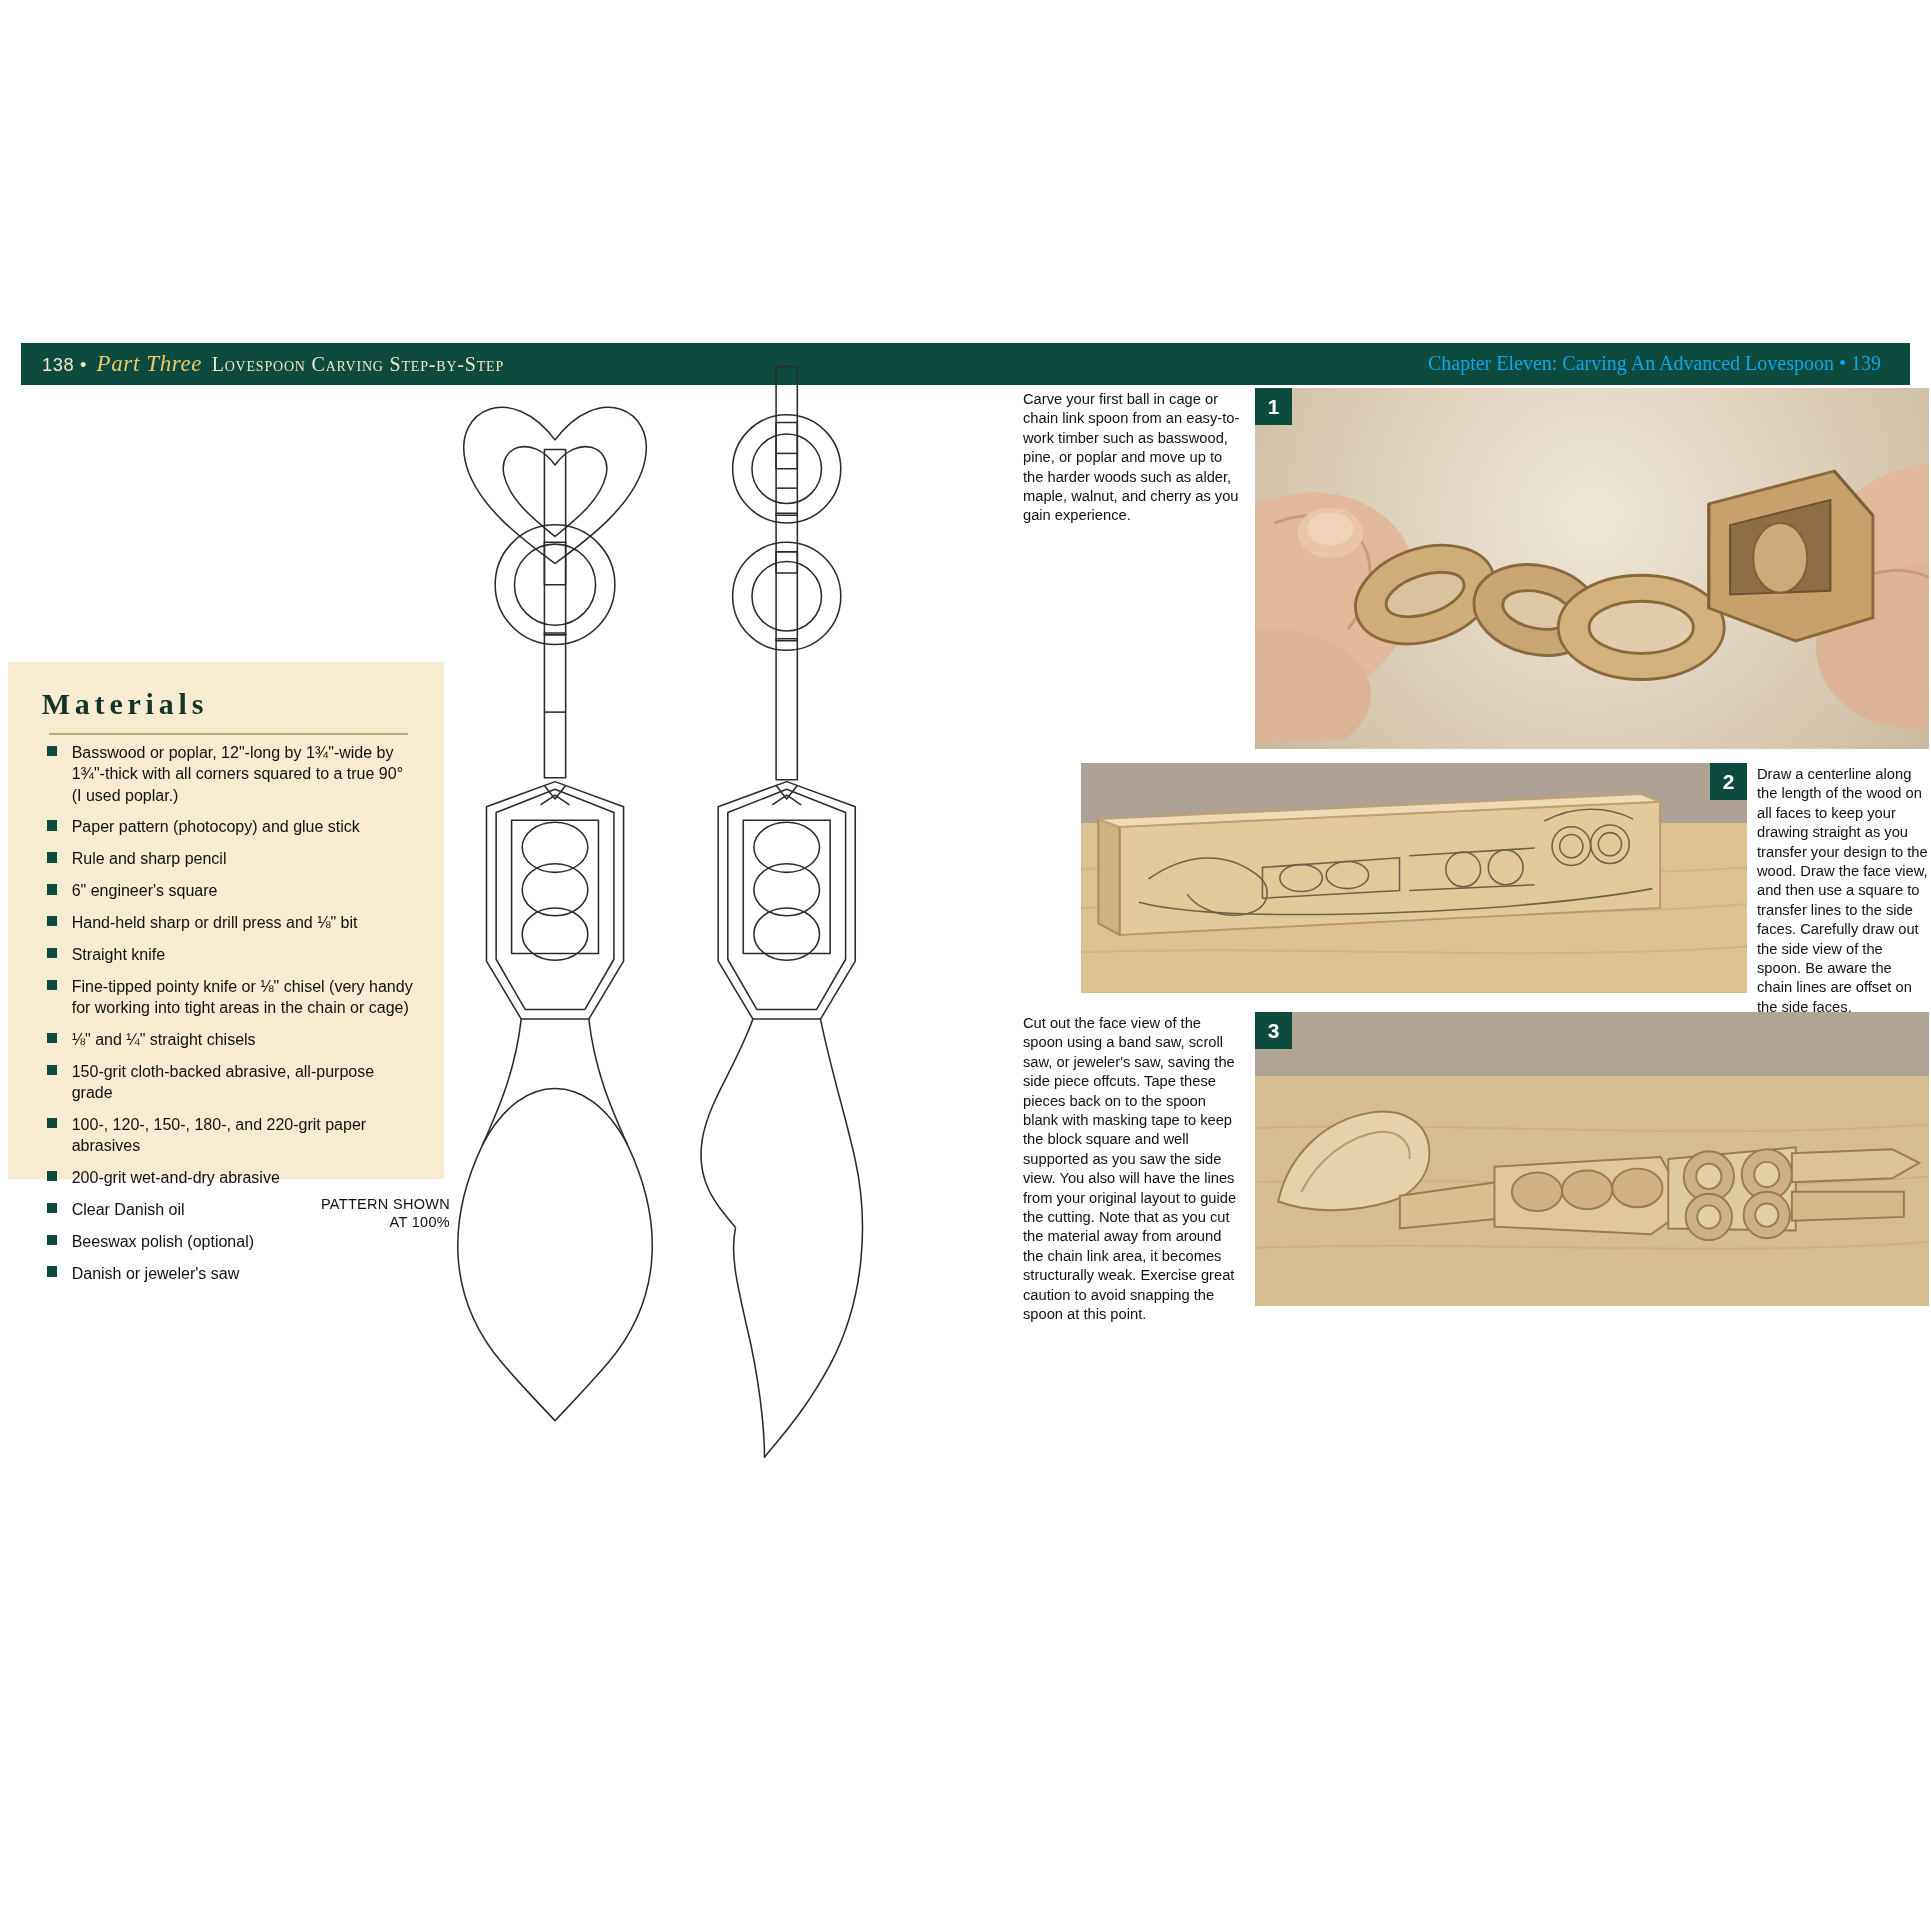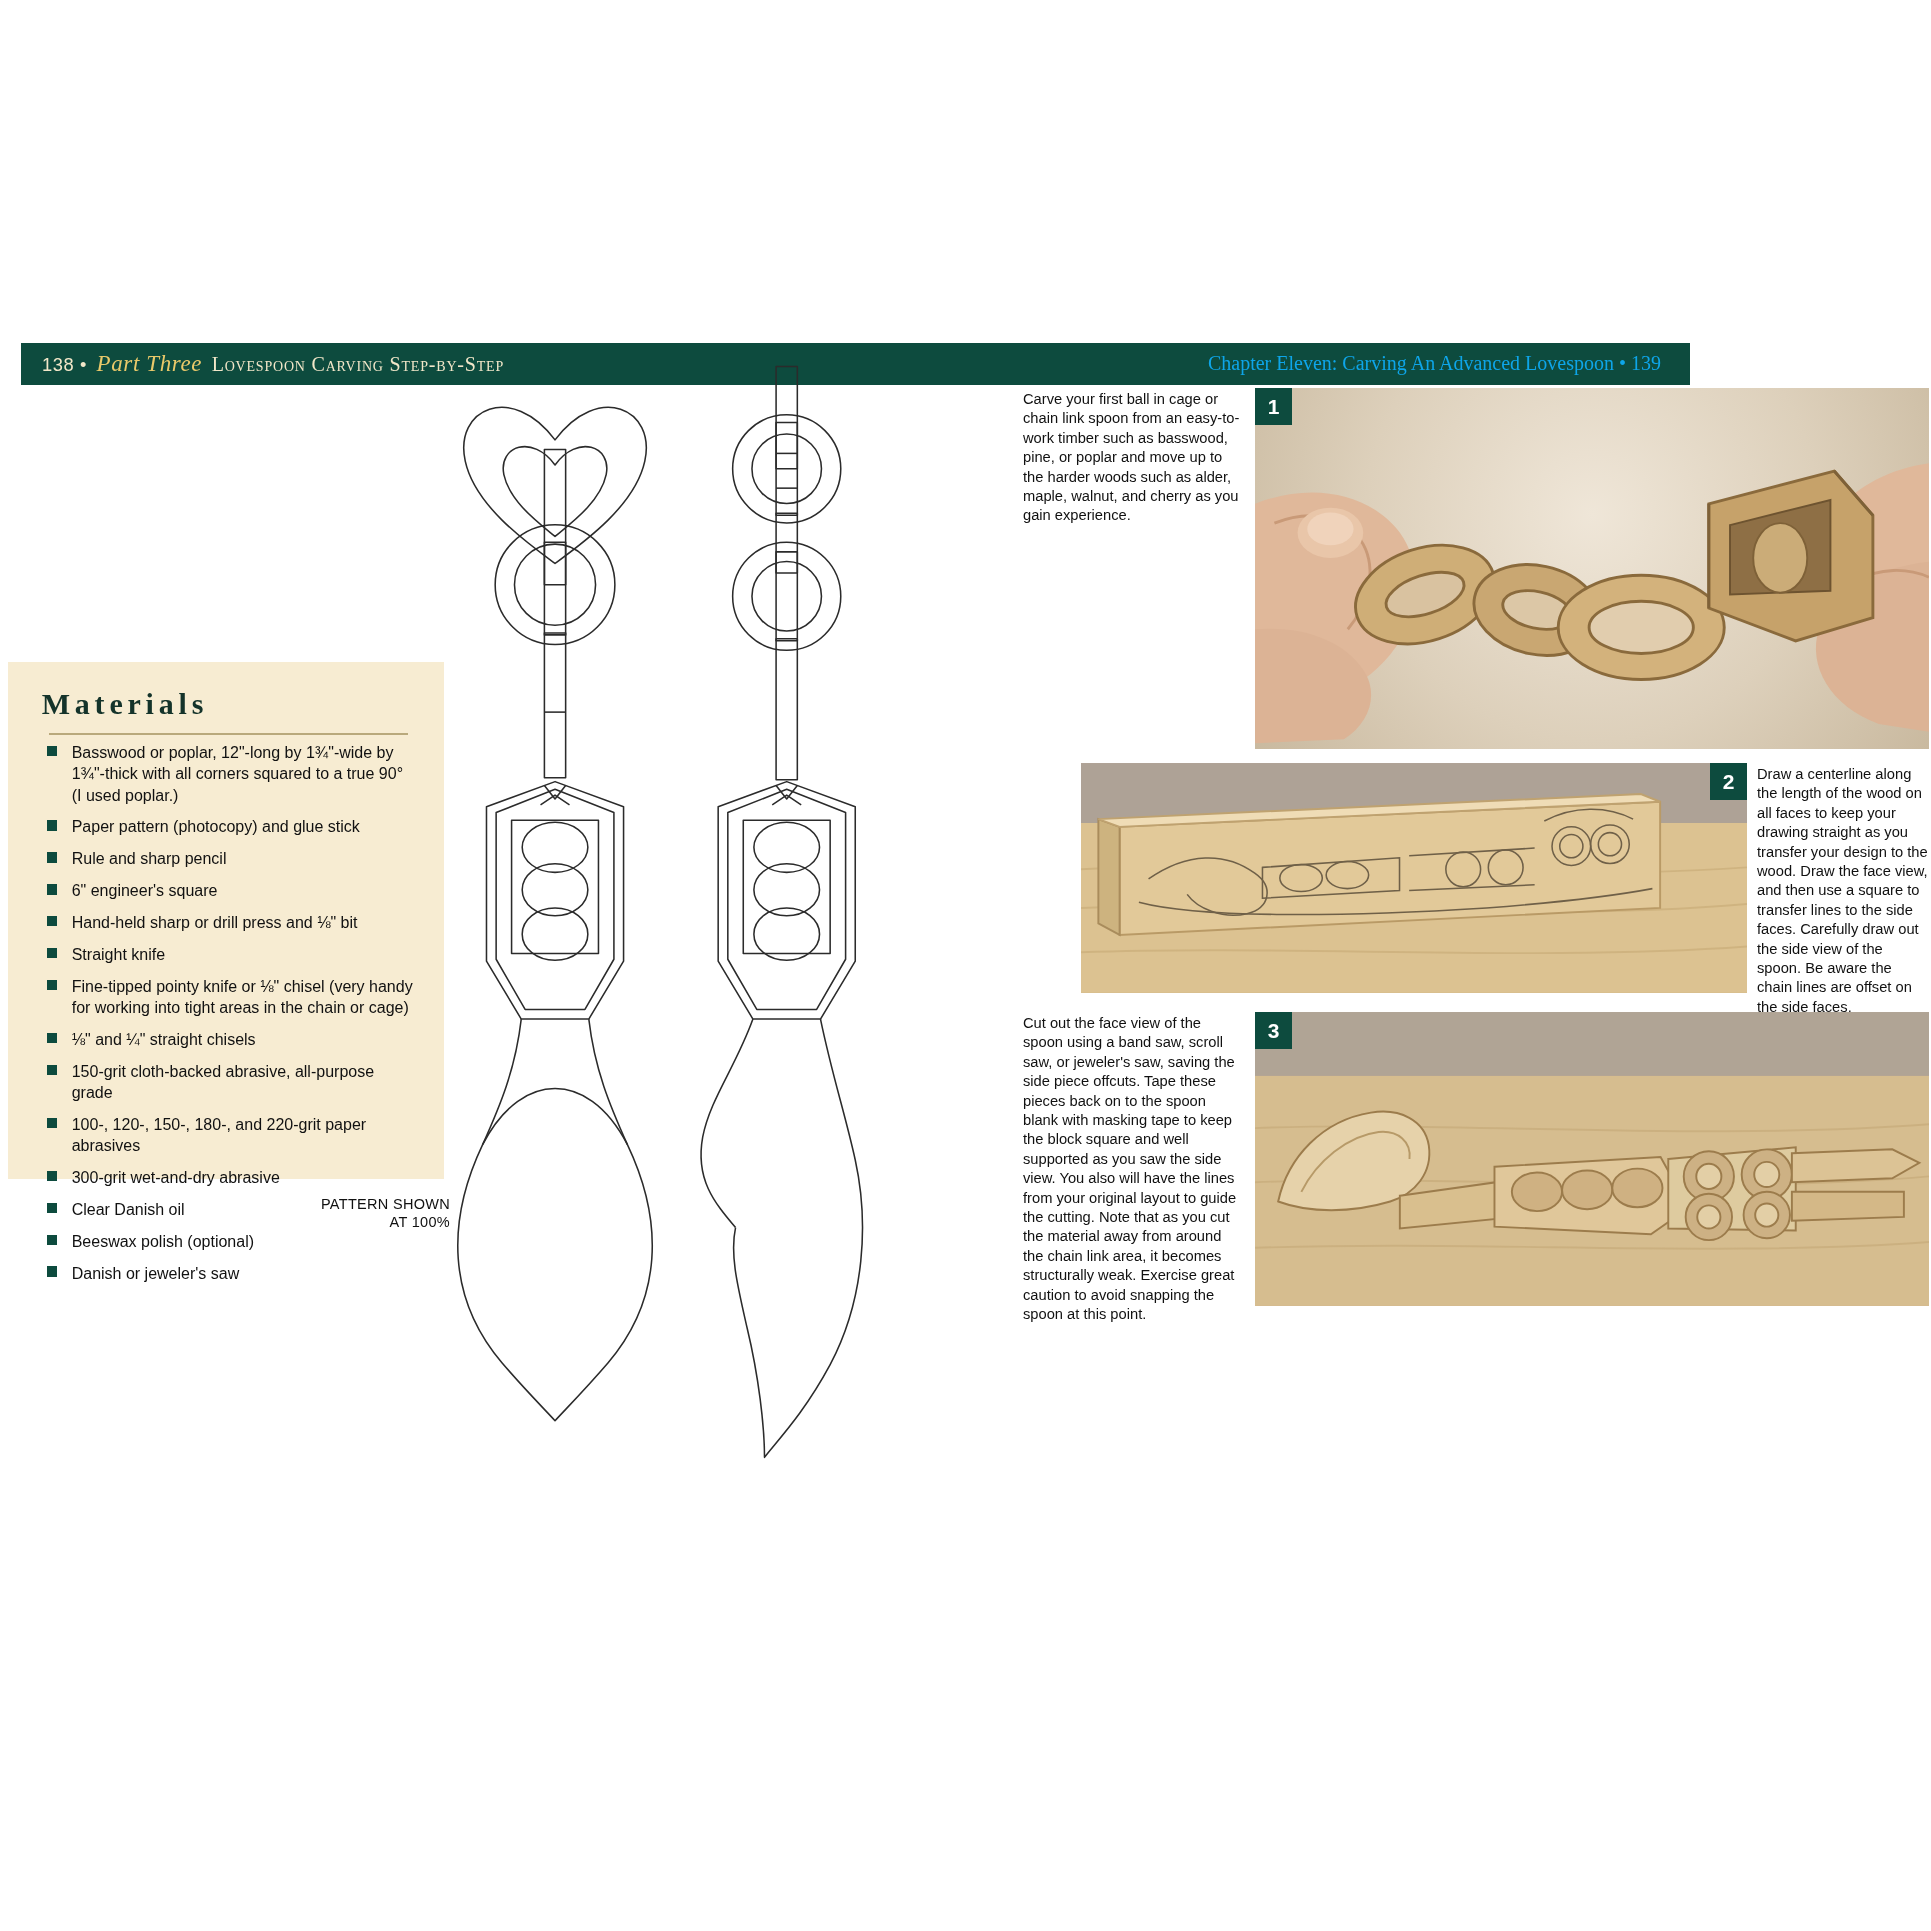--- a/index.html
+++ b/index.html
@@ -1,21 +1,21 @@
 <!DOCTYPE html>
 <html><head>
 <meta charset="utf-8">
 <style>
   html,body{margin:0;padding:0;background:#ffffff;}
   body{width:1931px;height:1931px;font-family:"Liberation Sans",sans-serif;color:#1a1a1a;overflow:hidden;}
 
   #spread{position:absolute;left:0;top:343px;width:1931px;height:1246px;background:#ffffff;}
 
   
-  .headerbar{position:absolute;left:21px;top:0;width:1669px;height:42px;background:#0d4b3e;}
+  .headerbar{position:absolute;left:21px;top:0;width:1889px;height:42px;background:#0d4b3e;}
   .hdr-left{position:absolute;left:21px;top:7.7px;color:#f2e7c9;font-size:18.3px;letter-spacing:0.6px;white-space:nowrap;}
   .hdr-left .pg{color:#f2e7c9;}
   .hdr-left .part{font-family:"Liberation Serif",serif;font-style:italic;font-size:23px;color:#e9c96a;padding:0 3.9px;}
   .hdr-left .rest{font-variant:small-caps;font-family:"Liberation Serif",serif;font-size:20px;letter-spacing:0.8px;}
   .hdr-right{position:absolute;right:29px;top:8.7px;color:#0ea5e9;font-family:"Liberation Serif",serif;font-size:20px;white-space:nowrap;}
 
   
   .materials{position:absolute;left:7.7px;top:319px;width:436px;height:517px;background:#f7ecd2;}
   .materials h2{margin:0;padding:25px 0 0 34px;font-family:"Liberation Serif",serif;font-size:30px;font-weight:bold;letter-spacing:4.8px;color:#14332a;}
   .mat-rule{position:absolute;left:41px;top:71px;width:359px;height:1.9px;background:#b9a97c;}
@@ -72,21 +72,21 @@
       <li>Basswood or poplar, 12"-long by 1¾"-wide by 1¾"-thick with all corners squared to a true 90° (I used poplar.)</li>
       <li>Paper pattern (photocopy) and glue stick</li>
       <li>Rule and sharp pencil</li>
       <li>6" engineer's square</li>
       <li>Hand-held sharp or drill press and ⅛" bit</li>
       <li>Straight knife</li>
       <li>Fine-tipped pointy knife or ⅛" chisel (very handy for working into tight areas in the chain or cage)</li>
       <li>⅛" and ¼" straight chisels</li>
       <li>150-grit cloth-backed abrasive, all-purpose grade</li>
       <li>100-, 120-, 150-, 180-, and 220-grit paper abrasives</li>
-      <li>300-grit wet-and-dry abrasive</li>
+      <li>200-grit wet-and-dry abrasive</li>
       <li>Clear Danish oil</li>
       <li>Beeswax polish (optional)</li>
       <li>Danish or jeweler's saw</li>
     </ul>
   </div>
 
   <div class="pattern-note">
     <div>PATTERN SHOWN</div>
     <div>AT 100%</div>
   </div>

